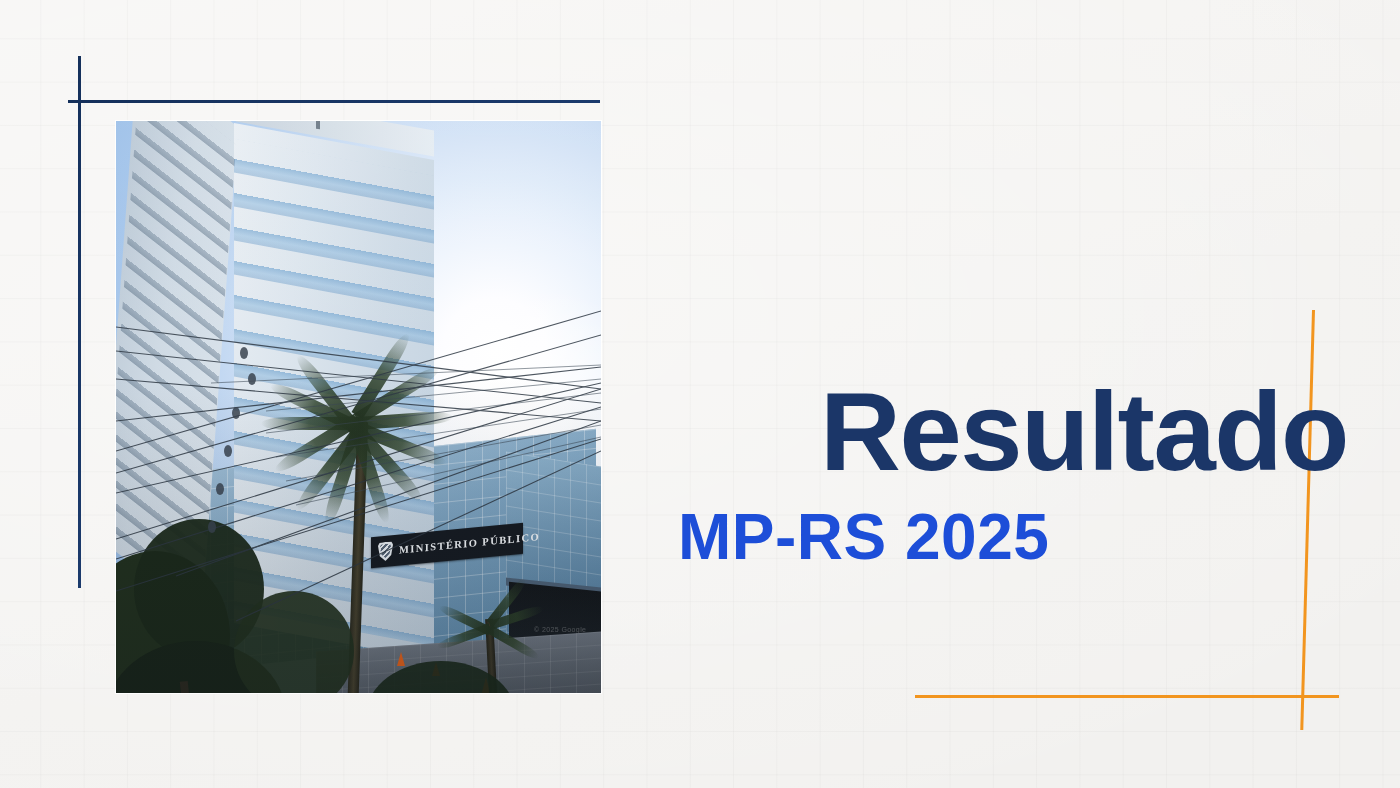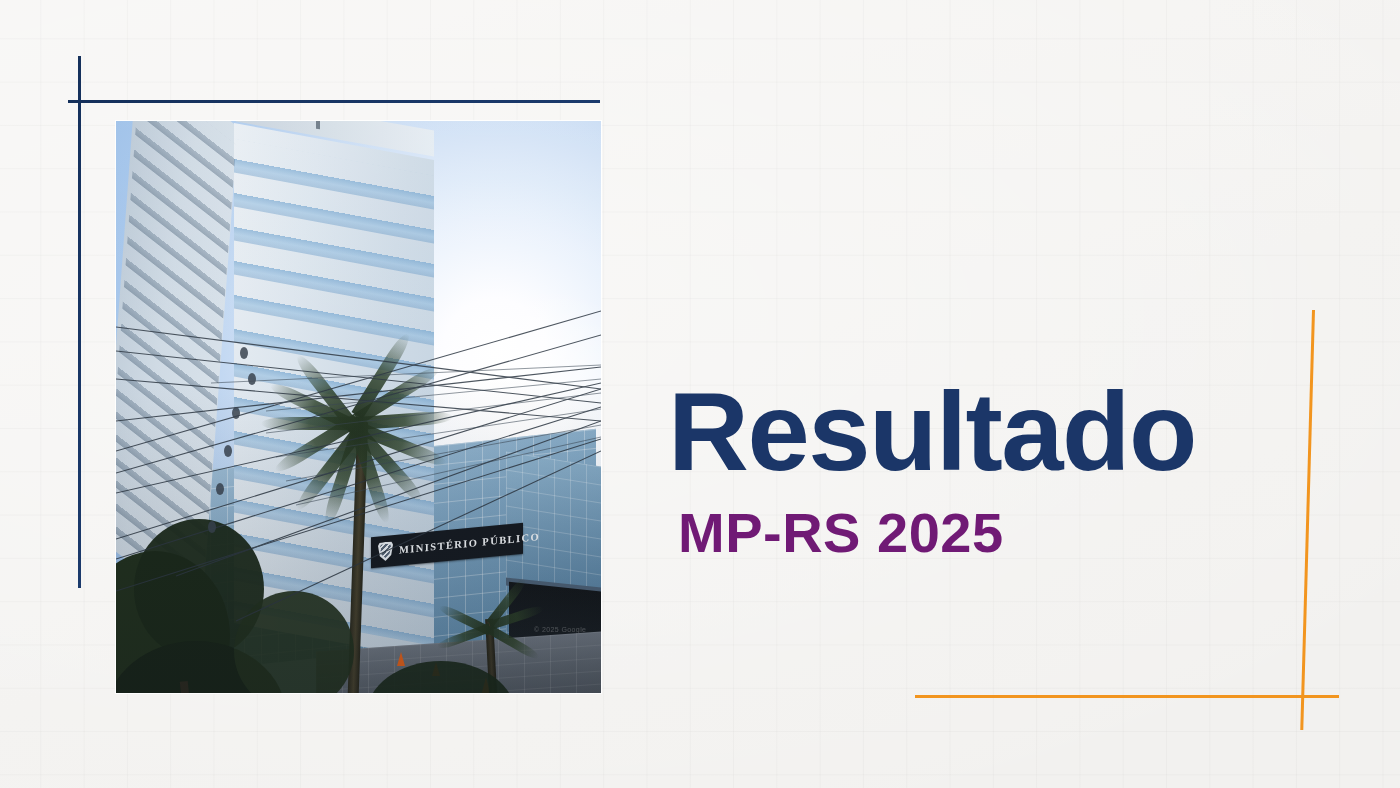--- a/index.html
+++ b/index.html
@@ -187,24 +187,24 @@
   
   #wires{position:absolute;inset:0;}
 
   
   .grade{inset:0;background:linear-gradient(180deg,rgba(255,255,255,.06) 0%,rgba(0,0,0,0) 45%,rgba(10,16,24,.20) 100%);}
 
   
   #headline{position:absolute;left:668px;top:376px;width:680px;}
   #title-main{
     font-size:112px;line-height:1;font-weight:700;color:#1b3668;
-    letter-spacing:-1.5px;margin:0;white-space:nowrap;
+    letter-spacing:-1.5px;margin:0;white-space:nowrap;text-align:right;
   }
   #title-sub{
-    font-size:56px;line-height:1;font-weight:700;color:#701a75;
+    font-size:64px;line-height:1;font-weight:700;color:#1d4ed8;
     letter-spacing:.5px;margin:17px 0 16px 10px;white-space:nowrap;
   }
 </style>
 </head>
 <body>
 
 <div id="slide">
 
   <div id="grid"></div>
   <div id="grid-tint"></div>

